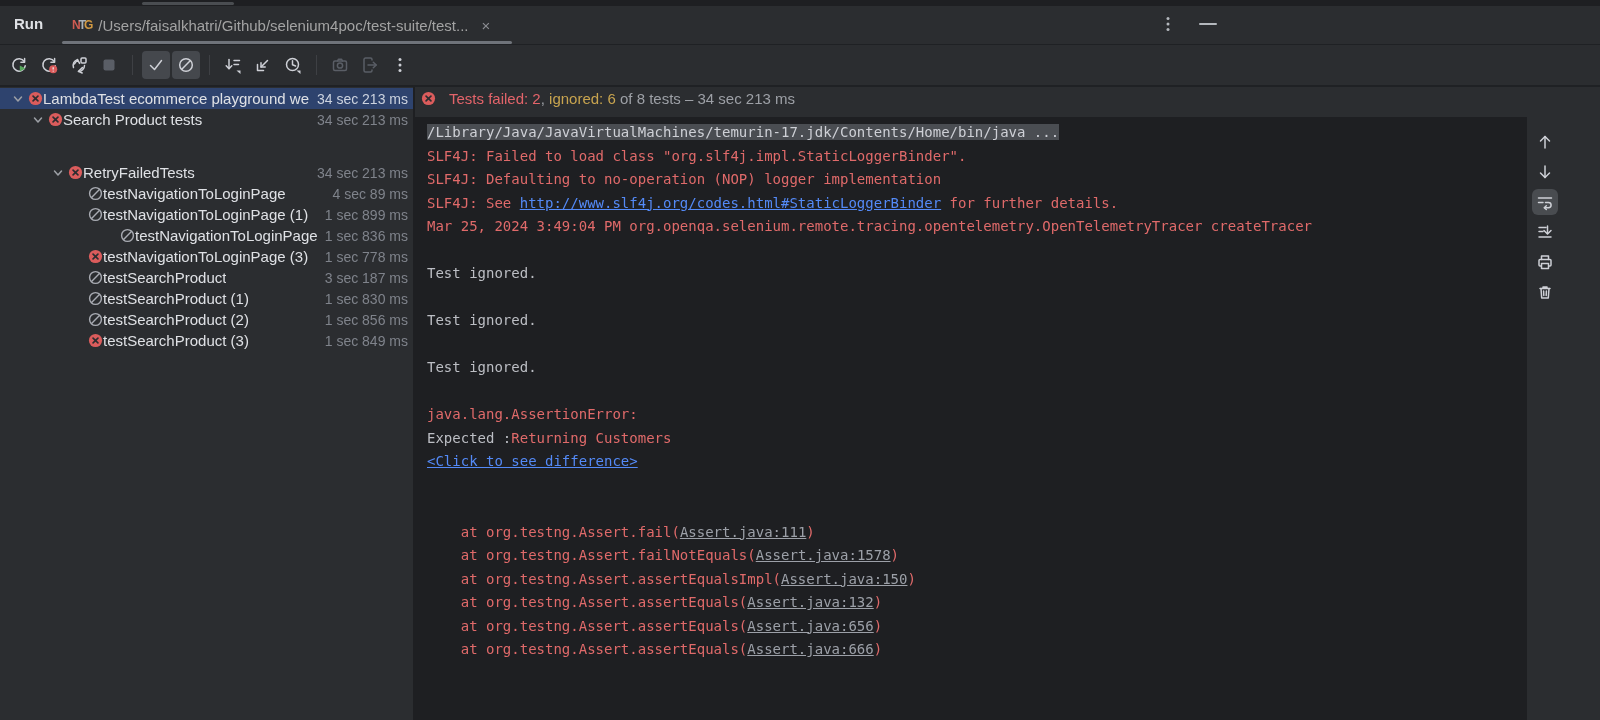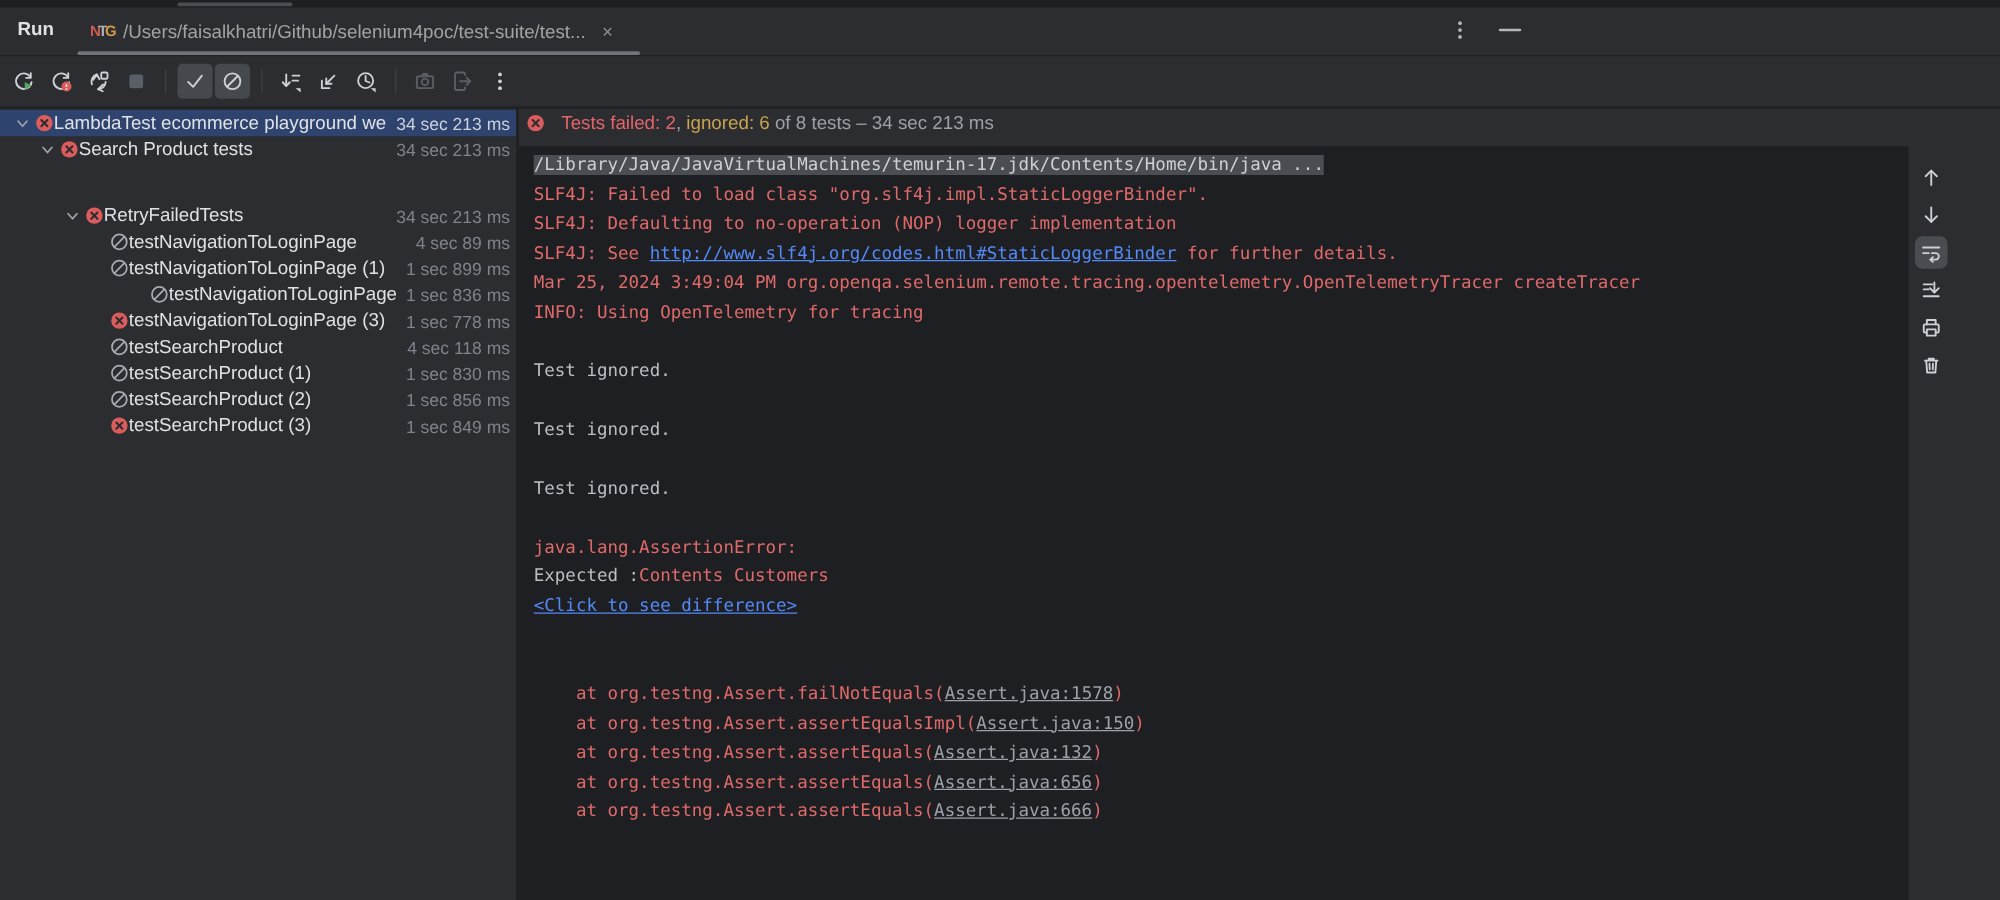--- a/index.html
+++ b/index.html
@@ -318,21 +318,21 @@
         </div>
         <div class="tree-row" style="padding-left: 68px;">
           <span class="chev"></span>
           <span style="display: flex;">
             <svg width="15" height="15" viewBox="0 0 16 16">
               <circle cx="8" cy="8" r="6.3" stroke="#a8abb2" stroke-width="1.5" fill="none"></circle>
               <line x1="3.8" y1="12.2" x2="12.2" y2="3.8" stroke="#a8abb2" stroke-width="1.5" stroke-linecap="round"></line>
             </svg>
           </span>
           <span class="tree-label">testSearchProduct</span>
-          <span class="duration">4 sec 118 ms</span>
+          <span class="duration">3 sec 187 ms</span>
         </div>
         <div class="tree-row" style="padding-left: 68px;">
           <span class="chev"></span>
           <span style="display: flex;">
             <svg width="15" height="15" viewBox="0 0 16 16">
               <circle cx="8" cy="8" r="6.3" stroke="#a8abb2" stroke-width="1.5" fill="none"></circle>
               <line x1="3.8" y1="12.2" x2="12.2" y2="3.8" stroke="#a8abb2" stroke-width="1.5" stroke-linecap="round"></line>
             </svg>
           </span>
           <span class="tree-label">testSearchProduct (1)</span>
@@ -376,33 +376,33 @@
             </span>
           </span>
         <span><span class="st-failed">Tests failed: 2</span><span class="st-sep">, </span><span class="st-ignored">ignored: 6</span><span class="st-rest"> of 8 tests – 34 sec 213 ms</span></span>
       </div>
       <div class="console" id="console">
           <div class="console-line"><span class="seg-cmd">/Library/Java/JavaVirtualMachines/temurin-17.jdk/Contents/Home/bin/java ...</span></div>
           <div class="console-line"><span class="seg-err">SLF4J: Failed to load class "org.slf4j.impl.StaticLoggerBinder".</span></div>
           <div class="console-line"><span class="seg-err">SLF4J: Defaulting to no-operation (NOP) logger implementation</span></div>
           <div class="console-line"><span class="seg-err">SLF4J: See </span><span class="seg-link">http://www.slf4j.org/codes.html#StaticLoggerBinder</span><span class="seg-err"> for further details.</span></div>
           <div class="console-line"><span class="seg-err">Mar 25, 2024 3:49:04 PM org.openqa.selenium.remote.tracing.opentelemetry.OpenTelemetryTracer createTracer</span></div>
-          <div class="console-line"><span class="seg-err">INFO: Using OpenTelemetry for tracing</span></div>
           <div class="console-line">&nbsp;</div>
           <div class="console-line"><span class="seg-out">Test ignored.</span></div>
           <div class="console-line">&nbsp;</div>
           <div class="console-line"><span class="seg-out">Test ignored.</span></div>
           <div class="console-line">&nbsp;</div>
           <div class="console-line"><span class="seg-out">Test ignored.</span></div>
           <div class="console-line">&nbsp;</div>
           <div class="console-line"><span class="seg-err">java.lang.AssertionError: </span></div>
-          <div class="console-line"><span class="seg-out">Expected :</span><span class="seg-err">Contents Customers</span></div>
+          <div class="console-line"><span class="seg-out">Expected :</span><span class="seg-err">Returning Customers</span></div>
           <div class="console-line"><span class="seg-link">&lt;Click to see difference&gt;</span></div>
           <div class="console-line">&nbsp;</div>
           <div class="console-line">&nbsp;</div>
+          <div class="console-line"><span class="seg-err">    at org.testng.Assert.fail(</span><span class="seg-tracelink">Assert.java:111</span><span class="seg-err">)</span></div>
           <div class="console-line"><span class="seg-err">    at org.testng.Assert.failNotEquals(</span><span class="seg-tracelink">Assert.java:1578</span><span class="seg-err">)</span></div>
           <div class="console-line"><span class="seg-err">    at org.testng.Assert.assertEqualsImpl(</span><span class="seg-tracelink">Assert.java:150</span><span class="seg-err">)</span></div>
           <div class="console-line"><span class="seg-err">    at org.testng.Assert.assertEquals(</span><span class="seg-tracelink">Assert.java:132</span><span class="seg-err">)</span></div>
           <div class="console-line"><span class="seg-err">    at org.testng.Assert.assertEquals(</span><span class="seg-tracelink">Assert.java:656</span><span class="seg-err">)</span></div>
           <div class="console-line"><span class="seg-err">    at org.testng.Assert.assertEquals(</span><span class="seg-tracelink">Assert.java:666</span><span class="seg-err">)</span></div>
         </div>
       <div class="console-toolbar" id="console-toolbar">
           <button class="ct-btn">
             <span style="display: flex;">
               <svg width="18" height="18" viewBox="0 0 18 18">

